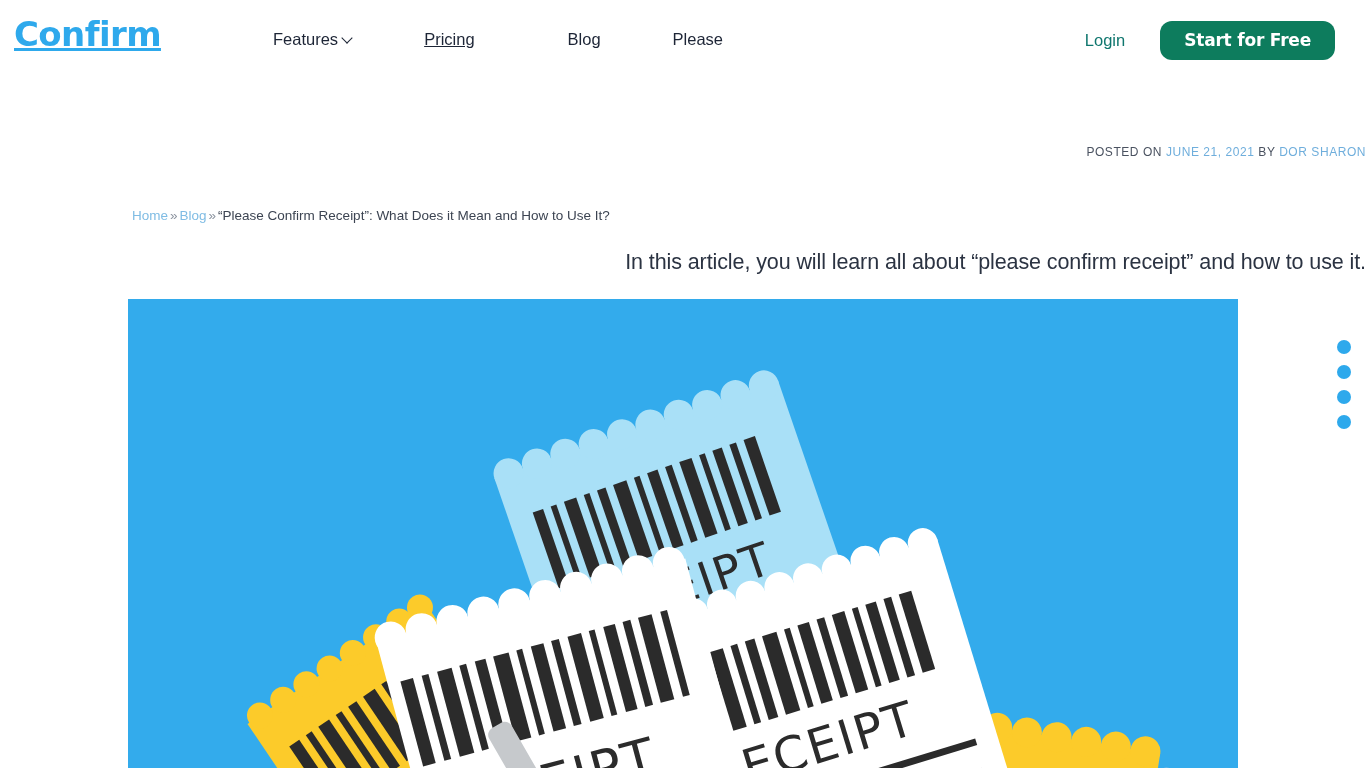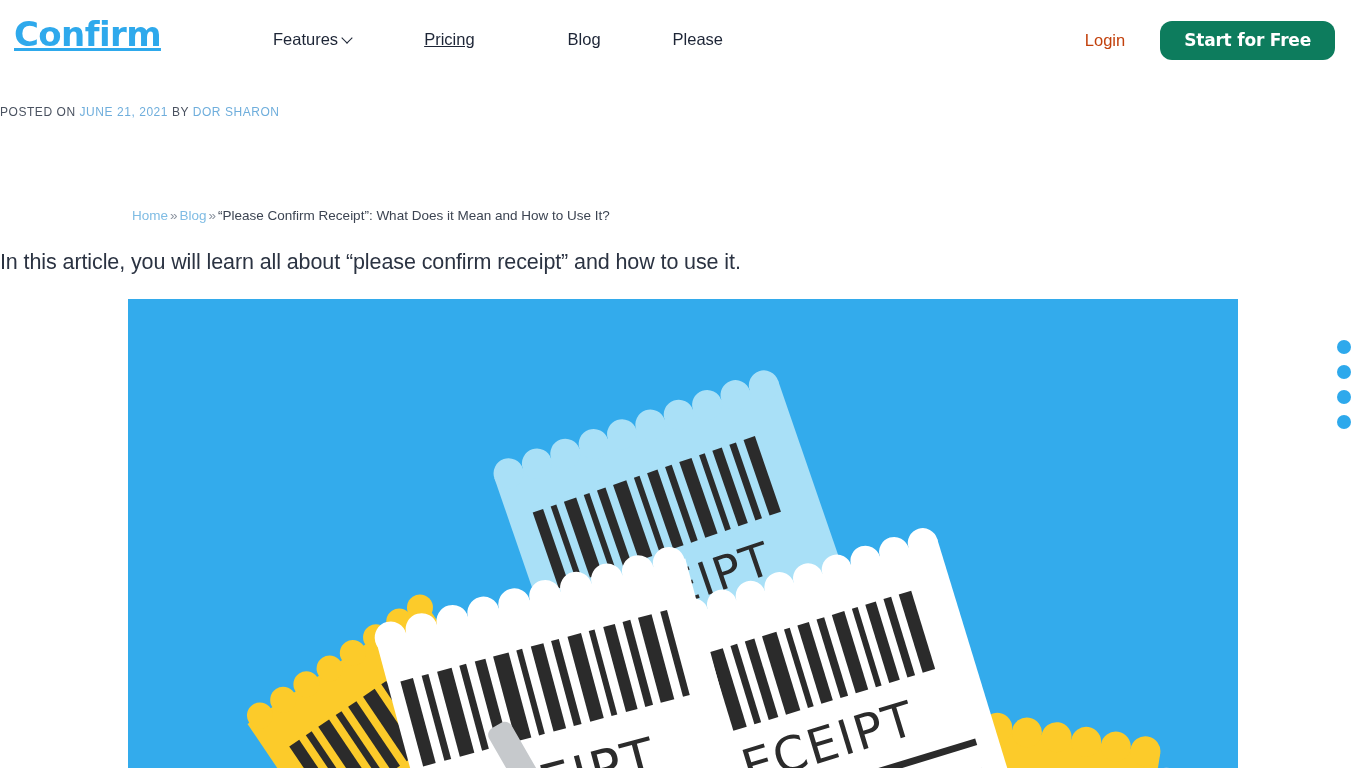--- a/index.html
+++ b/index.html
@@ -74,21 +74,21 @@
 
   .header-right {
     position: absolute;
     right: 31px;
     top: 21px;
     display: flex;
     align-items: center;
   }
   .login-link {
     font-size: 16.5px;
-    color: #c2410c;
+    color: #0f766e;
     text-decoration: none;
     margin-right: 35px;
     white-space: nowrap;
   }
   .cta-button {
     background: #0D7C5D;
     color: #ffffff;
     font-size: 17px;
     font-weight: 700;
     letter-spacing: -0.2px;
@@ -97,22 +97,22 @@
     padding: 0 24px;
     height: 39px;
     line-height: 39px;
     cursor: pointer;
     font-family: "DejaVu Sans", sans-serif;
     white-space: nowrap;
   }
 
   
   .post-meta {
-    margin-top: 23px;
-    text-align: left;
+    margin-top: 63px;
+    text-align: right;
     font-size: 12px;
     letter-spacing: 0.55px;
     color: #4a5260;
   }
   .post-meta a {
     color: #6FAEDC;
     text-decoration: none;
   }
   .meta-seg { white-space: nowrap; }
 
@@ -130,21 +130,21 @@
     text-decoration: none;
   }
   .bc-sep { color: #8b939f; padding: 0 2px; }
 
   
   .headline {
     position: absolute;
     left: 0;
     top: 250px;
     width: 1366px;
-    text-align: left;
+    text-align: right;
     font-size: 21.5px;
     font-weight: 400;
     color: #2b3342;
     letter-spacing: -0.1px;
   }
 
   
   .hero-wrap {
     position: absolute;
     left: 128px;

